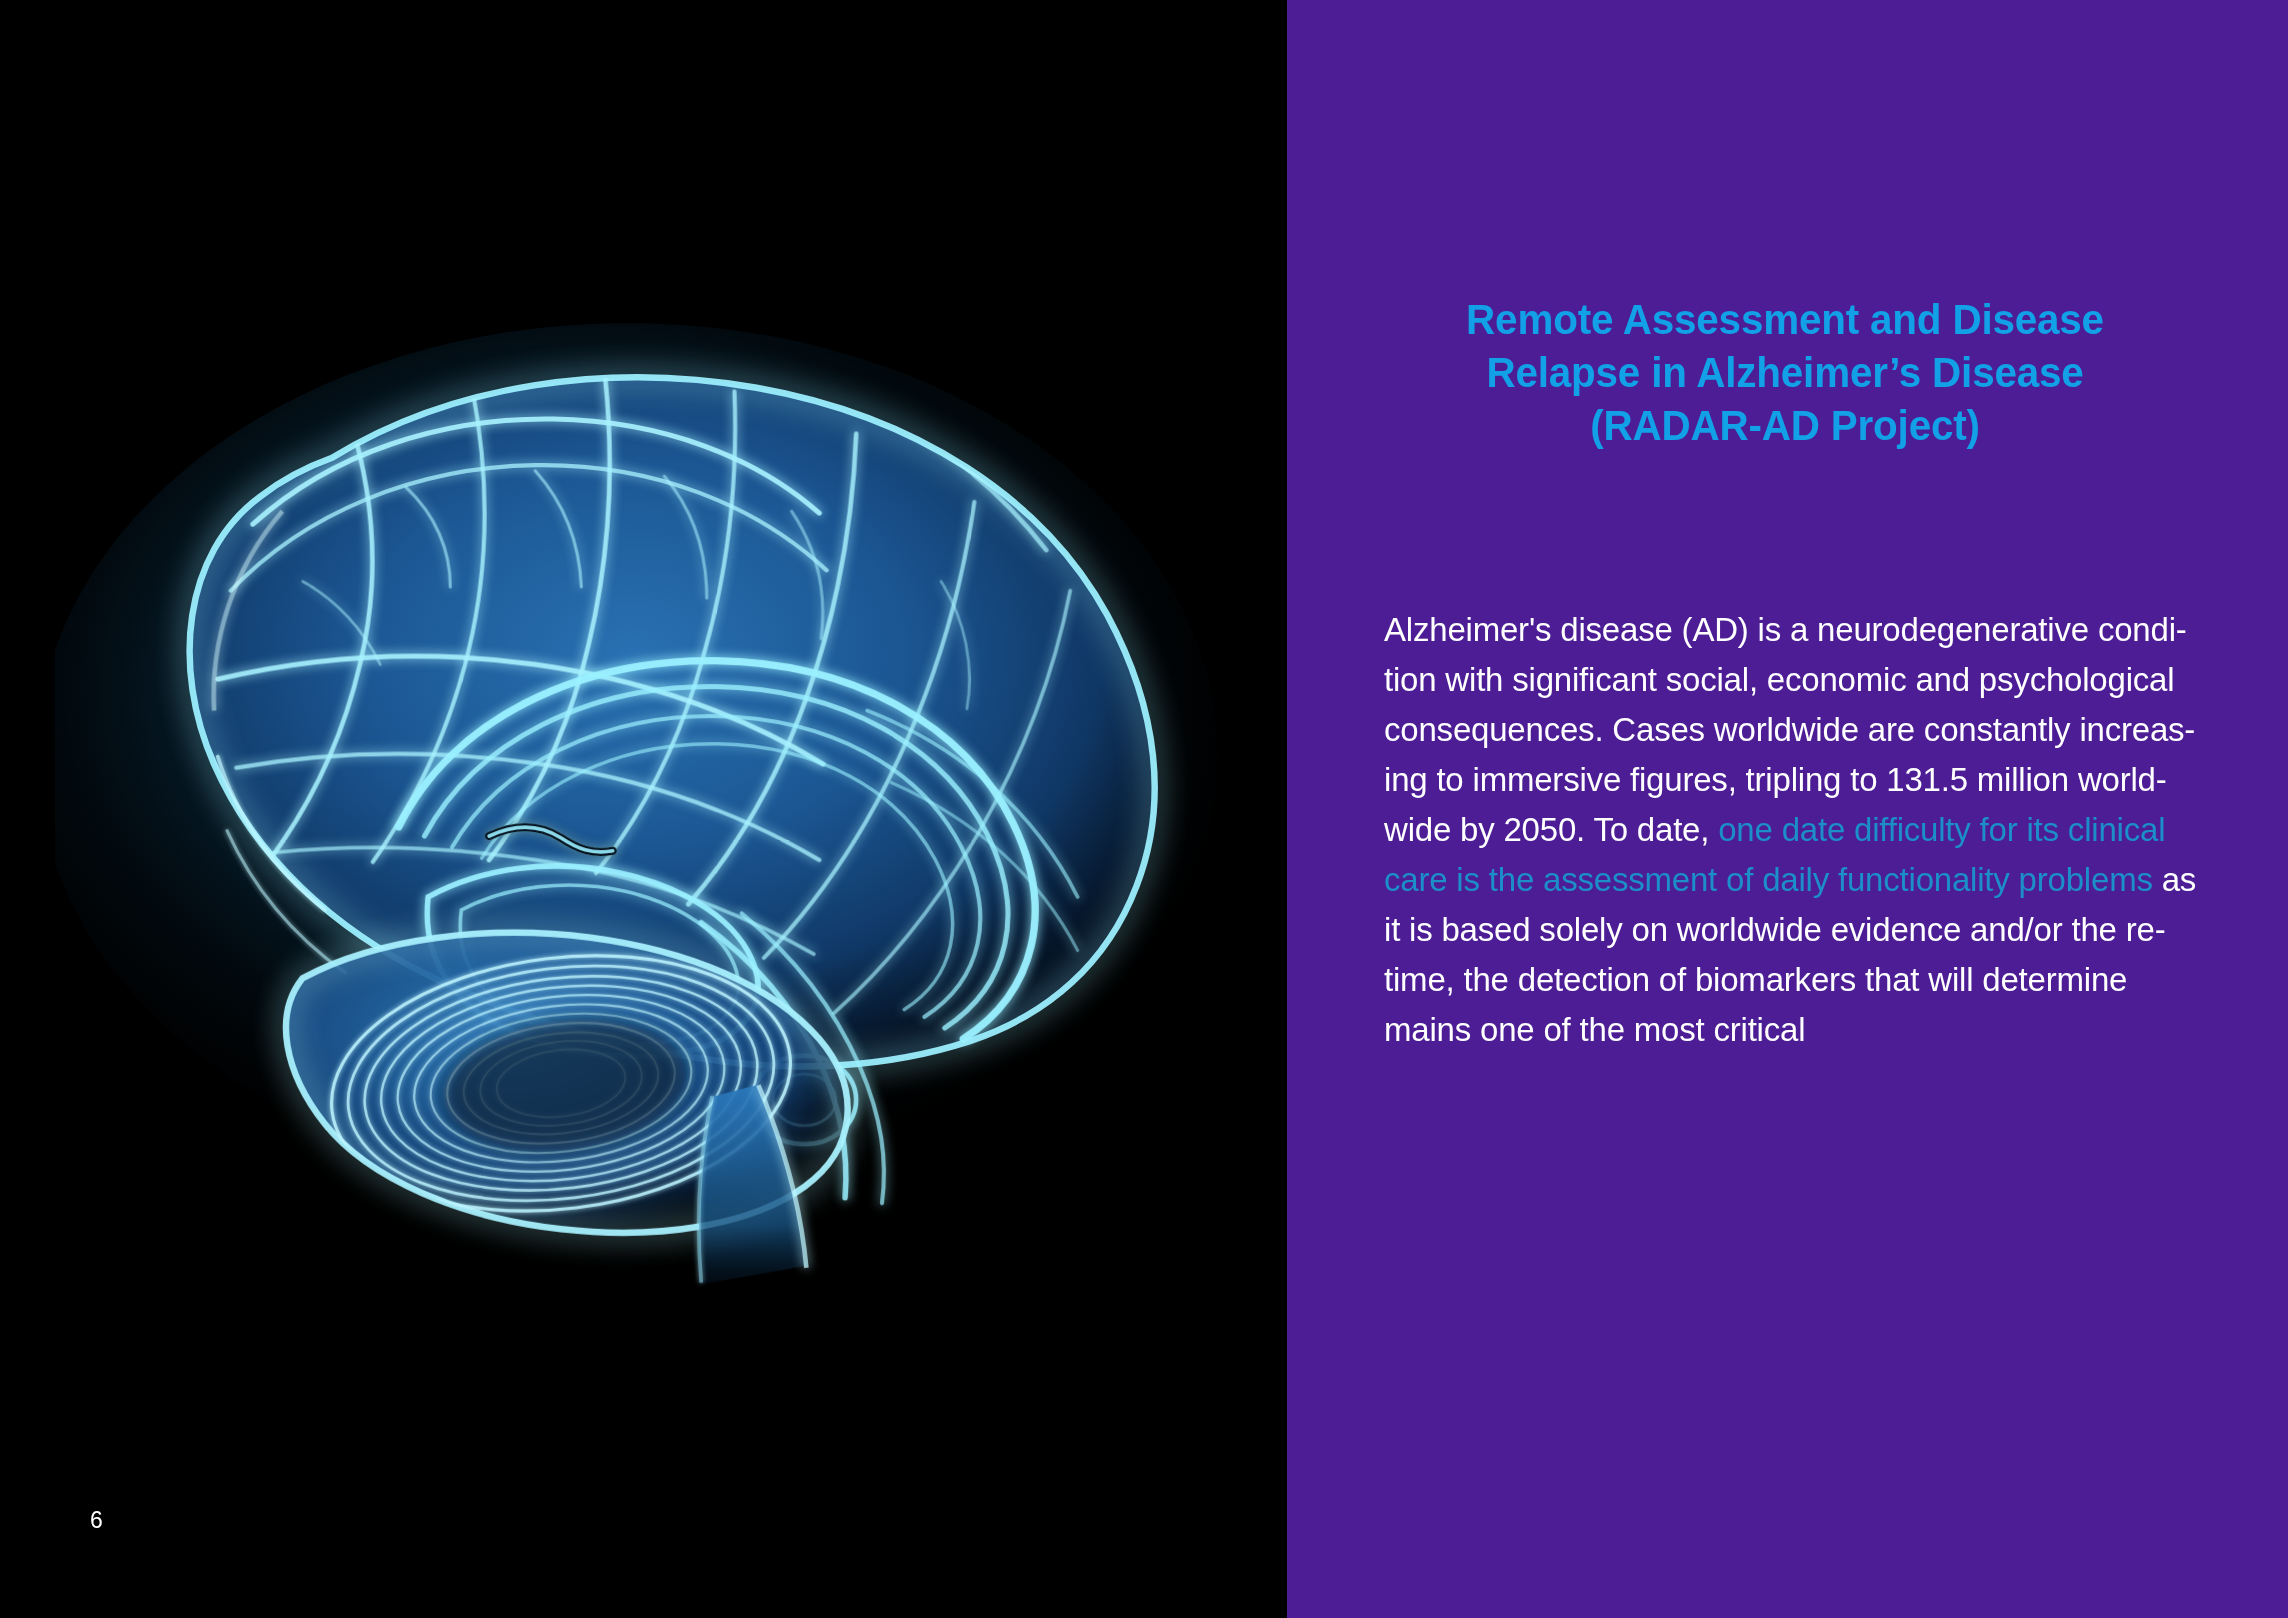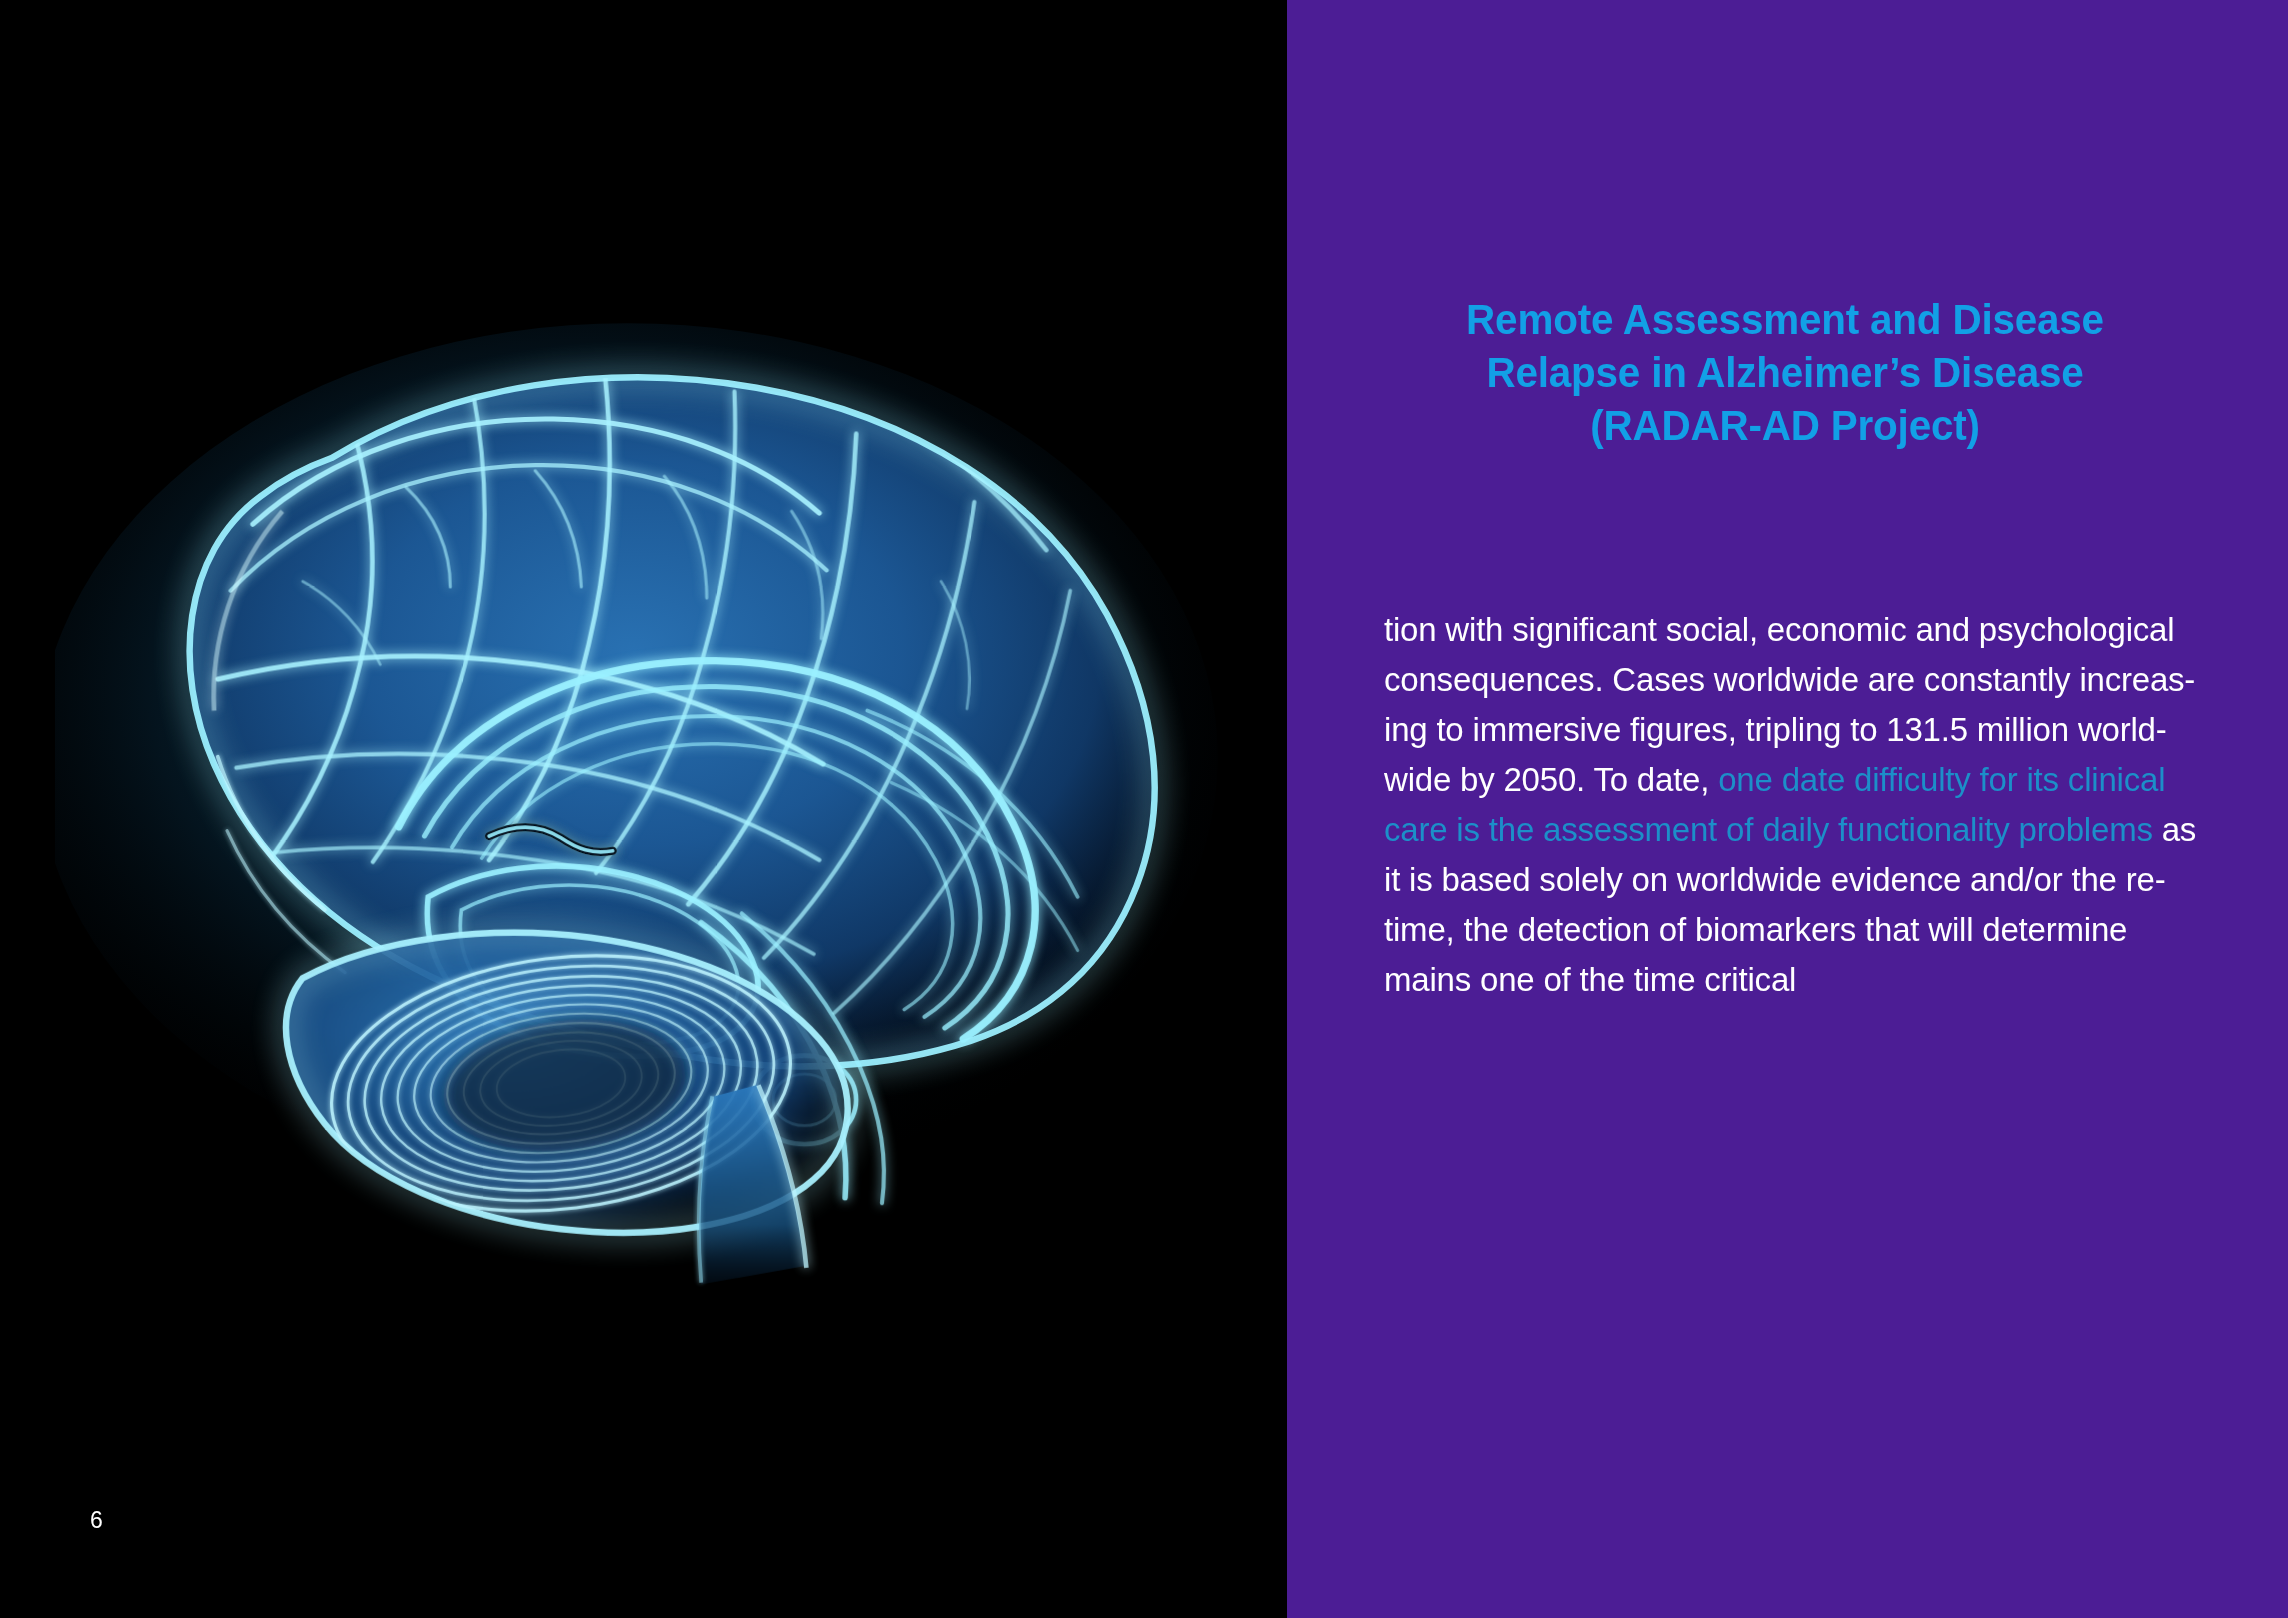--- a/index.html
+++ b/index.html
@@ -238,26 +238,27 @@
 
   <div id="page-right">
 
     <div id="deck-title">
       <span class="tl">Remote Assessment and Disease</span>
       <span class="tl">Relapse in Alzheimer’s Disease</span>
       <span class="tl">(RADAR-AD Project)</span>
     </div>
 
     <div id="body-copy">
+        <span class="ln"><span>Alzheimer's disease (AD) is a neurodegenerative condi-</span></span>
         <span class="ln"><span>tion with significant social, economic and psychological</span></span>
         <span class="ln"><span>consequences. Cases worldwide are constantly increas-</span></span>
         <span class="ln"><span>ing to immersive figures, tripling to 131.5 million world-</span></span>
         <span class="ln"><span>wide by 2050. To date, </span><span class="hl">one date difficulty for its clinical</span></span>
         <span class="ln"><span class="hl">care is the assessment of daily functionality problems</span><span> as</span></span>
         <span class="ln"><span>it is based solely on worldwide evidence and/or the re-</span></span>
         <span class="ln"><span>time, the detection of biomarkers that will determine</span></span>
-        <span class="ln"><span>mains one of the time critical</span></span>
+        <span class="ln"><span>mains one of the most critical</span></span>
       </div>
 
   </div>
 
 </div>
 
 
 </body></html>

